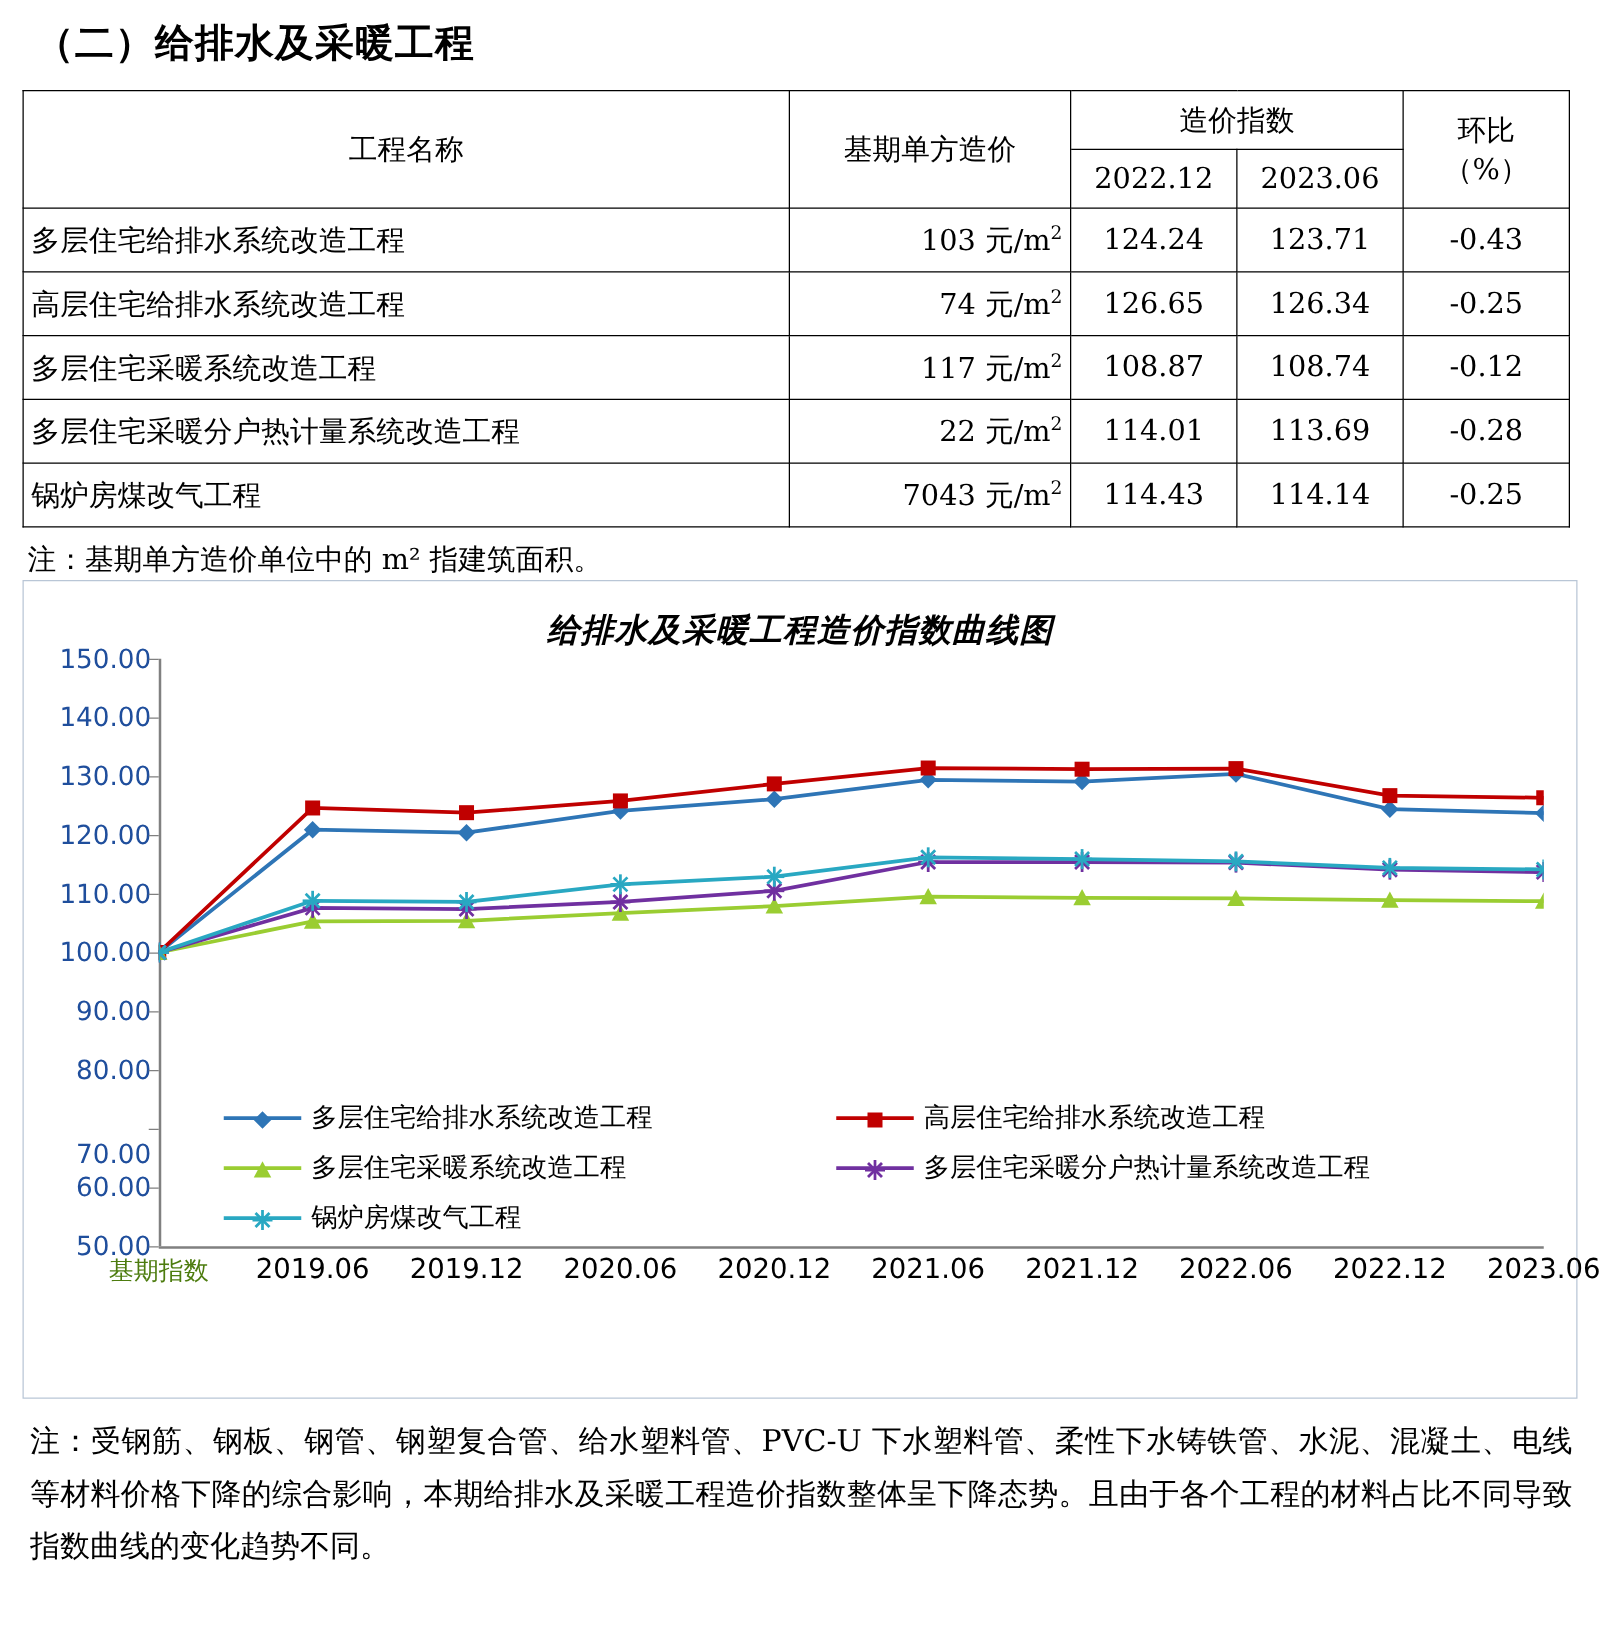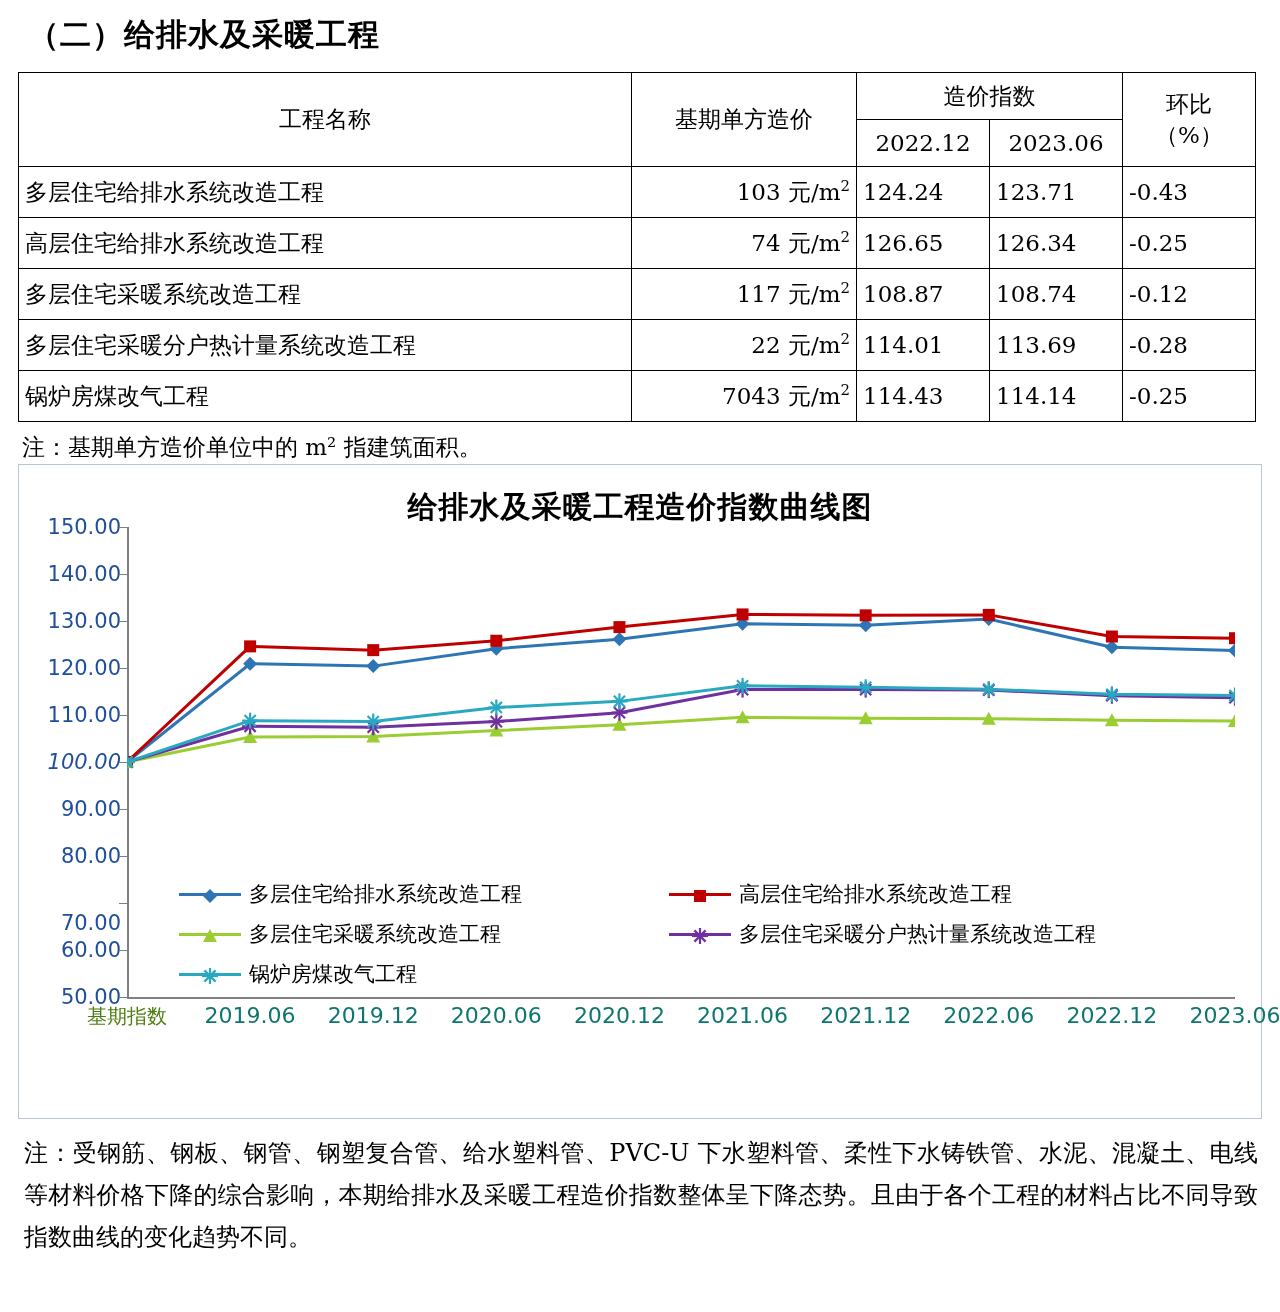--- a/index.html
+++ b/index.html
@@ -50,20 +50,21 @@
     height: 38px;
   }
   .name-cell {
     text-align: left;
     padding-left: 10px;
     font-size: 23px;
     height: 42px;
     white-space: nowrap;
   }
   .num-cell {
+    text-align: center;
     font-size: 23px;
     font-family: "DejaVu Sans", sans-serif;
   }
   .base-cell {
     text-align: right;
     font-size: 23px;
     font-family: "DejaVu Serif", serif;
   }
   sup { font-size: 0.65em; vertical-align: super; }
 
@@ -84,40 +85,41 @@
     background: #fff;
   }
   .chart-title {
     position: absolute;
     top: 22px;
     left: 0;
     width: 100%;
     text-align: center;
     font-family: "DejaVu Serif", serif;
     font-weight: bold;
-    font-size: 30px;
+    font-size: 26px;
     letter-spacing: 1px;
+    font-style: italic;
   }
   .ylabel {
     position: absolute;
     right: 100%;
     transform: translate(-6px, -50%);
     white-space: nowrap;
     font-size: 21px;
     font-family: "DejaVu Sans", sans-serif;
     color: #1f4e9c;
   }
   .xlabel {
     position: absolute;
     top: 100%;
     transform: translate(-50%, 6px);
     white-space: nowrap;
     font-size: 22px;
     font-family: "DejaVu Sans", sans-serif;
-    color: #0f766e;
+    color: #000000;
   }
   .xlabel.base {
     font-size: 20px;
     color: #4d7c0f;
   }
   .plot {
     position: absolute;
     left: 108px;
     top: 62px;
     width: 1108px;
@@ -232,21 +234,21 @@
         <div class="ylabel" style="top: 470px;">50.00</div>
         <div class="axis-line" style="left: -8px; top: 470px; width: 8px; height: 1px; background: rgb(128, 128, 128);"></div>
         <div class="ylabel" style="top: 423px;">60.00</div>
         <div class="axis-line" style="left: -8px; top: 423px; width: 8px; height: 1px; background: rgb(128, 128, 128);"></div>
         <div class="ylabel" style="top: 396px;">70.00</div>
         <div class="axis-line" style="left: -8px; top: 376px; width: 8px; height: 1px; background: rgb(128, 128, 128);"></div>
         <div class="ylabel" style="top: 329px;">80.00</div>
         <div class="axis-line" style="left: -8px; top: 329px; width: 8px; height: 1px; background: rgb(128, 128, 128);"></div>
         <div class="ylabel" style="top: 282px;">90.00</div>
         <div class="axis-line" style="left: -8px; top: 282px; width: 8px; height: 1px; background: rgb(128, 128, 128);"></div>
-        <div class="ylabel" style="top: 235px; font-style: italic;">100.00</div>
+        <div class="ylabel" style="top: 235px;">100.00</div>
         <div class="axis-line" style="left: -8px; top: 235px; width: 8px; height: 1px; background: rgb(128, 128, 128);"></div>
         <div class="ylabel" style="top: 188px;">110.00</div>
         <div class="axis-line" style="left: -8px; top: 188px; width: 8px; height: 1px; background: rgb(128, 128, 128);"></div>
         <div class="ylabel" style="top: 141px;">120.00</div>
         <div class="axis-line" style="left: -8px; top: 141px; width: 8px; height: 1px; background: rgb(128, 128, 128);"></div>
         <div class="ylabel" style="top: 94px;">130.00</div>
         <div class="axis-line" style="left: -8px; top: 94px; width: 8px; height: 1px; background: rgb(128, 128, 128);"></div>
         <div class="ylabel" style="top: 47px;">140.00</div>
         <div class="axis-line" style="left: -8px; top: 47px; width: 8px; height: 1px; background: rgb(128, 128, 128);"></div>
         <div class="ylabel" style="top: 0px;">150.00</div>

